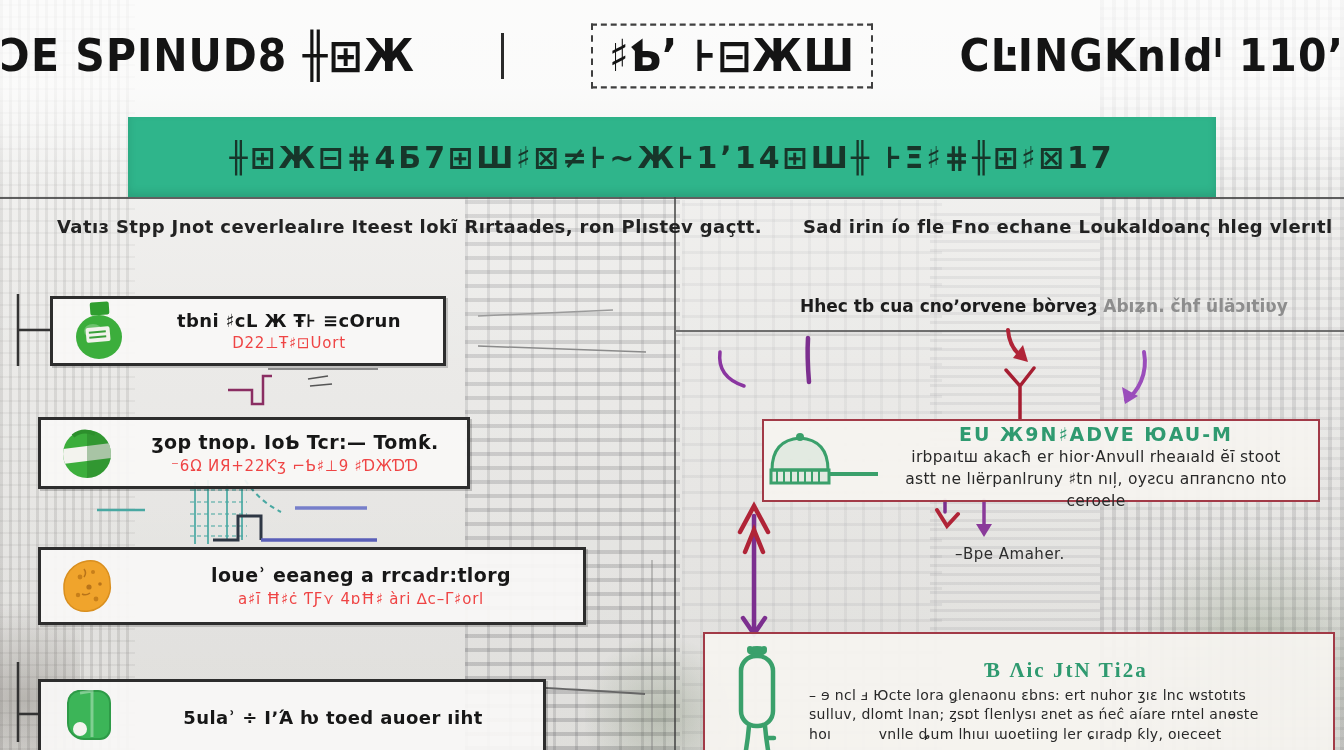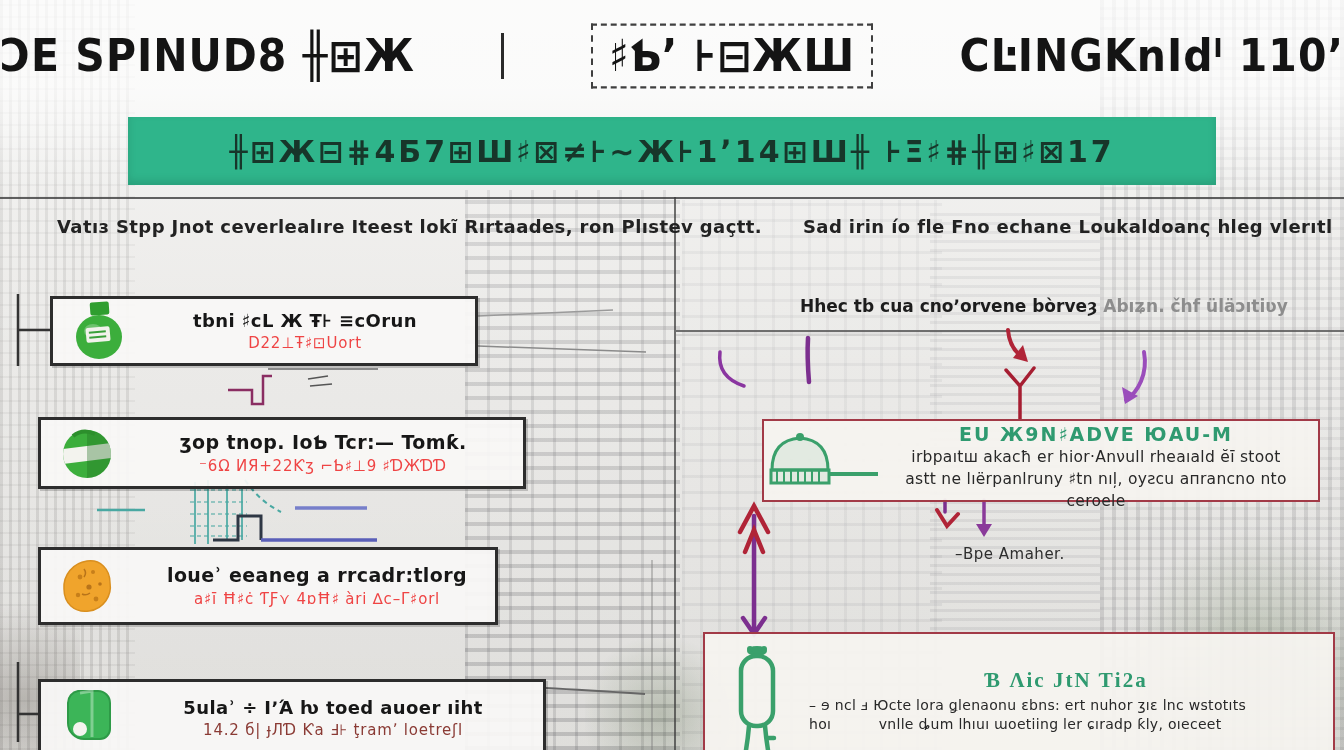--- a/index.html
+++ b/index.html
@@ -11,21 +11,21 @@
   }
   .bg{position:absolute;pointer-events:none;}
   .haze{inset:0;background:linear-gradient(180deg,rgba(255,255,255,.8) 0 88px,rgba(255,255,255,.4) 190px,rgba(255,255,255,.12));}
   
   .title-row{position:absolute;left:0;right:0;top:26px;display:flex;justify-content:space-between;align-items:center;gap:20px;z-index:5;}
   .title-part{font-size:41px;font-weight:800;letter-spacing:1px;color:#141414;transform:scaleY(1.08);white-space:nowrap;}
   .title-bar{width:3px;height:46px;background:#2a2a2a;}
   .title-dash{border:2px dashed #3f3f3f;padding:4px 16px;}
   
   .banner{
-    position:absolute;left:128px;top:117px;width:1088px;height:68px;z-index:5;
+    position:absolute;left:128px;top:117px;width:1088px;height:80px;z-index:5;
     background:var(--banner_green);display:flex;align-items:center;justify-content:center;
     font-size:30px;font-weight:700;letter-spacing:3px;color:#17362a;
     box-shadow:inset 0 -4px 8px rgba(0,0,0,.12);
   }
   .hr-top{position:absolute;left:0;top:197px;width:1344px;height:2px;background:#3c3c3c;opacity:.8;z-index:4;}
   .v-div{position:absolute;left:674px;top:197px;width:2px;height:553px;background:#3c3c3c;opacity:.72;z-index:4;}
   .v-div2{position:absolute;left:651px;top:560px;width:2px;height:190px;background:#777;opacity:.4;z-index:3;}
   
   .col-header{position:absolute;font-size:18px;font-weight:700;color:#222;letter-spacing:.4px;z-index:5;white-space:nowrap;}
   
@@ -85,21 +85,21 @@
   <div class="v-div"></div>
   <div class="v-div2"></div>
 
   <div class="col-header" style="left:57px;top:216px;">Vatıз  Stpp Jnot ceverlealıre Iteest lokĩ Rırtaades, ron Plıstev gaçtt.</div>
 
   <svg class="overlay" style="left:0;top:280px;" width="60" height="480" viewBox="0 0 60 480">
     <path d="M18,14 V86 M18,50 H50" stroke="#333" stroke-width="2.5" fill="none"></path>
     <path d="M18,382 V462 M18,434 H38" stroke="#333" stroke-width="2.5" fill="none"></path>
   </svg>
 
-  <div class="stepbox" style="left:50px;top:296px;width:428px;height:70px;">
+  <div class="stepbox" style="left:50px;top:296px;width:396px;height:70px;">
     <div class="icon-col">
       <svg width="56" height="62" viewBox="0 0 56 62">
         <rect x="19" y="2" width="19" height="13" rx="2" fill="#2f9e2f" transform="rotate(-4 28 8)"></rect>
         <ellipse cx="28" cy="37" rx="23" ry="22" fill="var(--icon_green)"></ellipse>
         <ellipse cx="22" cy="31" rx="9" ry="7" fill="rgba(255,255,255,.25)"></ellipse>
         <rect x="15" y="27" width="24" height="15" rx="2" fill="#f2f2ec" transform="rotate(-5 27 34)"></rect>
         <path d="M18,32 h17 M18,37 h17" stroke="#3aa03a" stroke-width="2" transform="rotate(-5 27 34)"></path>
       </svg>
     </div>
     <div class="txt">
@@ -107,21 +107,21 @@
       <div class="l2">D22⊥Ŧ♯⊡Uort</div>
     </div>
   </div>
 
   <svg class="overlay" style="left:218px;top:358px;" width="370" height="52" viewBox="0 0 370 52">
     <path d="M10,32 H34 V46 H45 V18 H54" stroke="#8a2d62" stroke-width="2.5" fill="none"></path>
     <path d="M50,11 H160" stroke="#8a8a8a" stroke-width="2" fill="none"></path>
     <path d="M90,21 l20,-3 M92,28 l22,-2" stroke="#555" stroke-width="1.5" fill="none"></path>
   </svg>
 
-  <div class="stepbox" style="left:38px;top:417px;width:488px;height:72px;">
+  <div class="stepbox" style="left:38px;top:417px;width:432px;height:72px;">
     <div class="icon-col">
       <svg width="56" height="58" viewBox="0 0 56 58">
         <defs>
             <clipPath id="sc">
               <circle cx="28" cy="30" r="24"></circle>
             </clipPath>
           </defs>
         <circle cx="28" cy="30" r="24" fill="var(--icon_green)"></circle>
         <g clip-path="url(#sc)">
           <rect x="0" y="22" width="56" height="15" fill="#f3f3ee" transform="rotate(-7 28 30)"></rect>
@@ -139,21 +139,21 @@
   <svg class="overlay" style="left:95px;top:468px;" width="330" height="92" viewBox="0 0 330 92">
     <path d="M2,42 H50" stroke="var(--sketch_teal)" stroke-width="2.5" fill="none"></path>
     <path d="M100,14 V76 M113,12 V76 M132,16 V72 M147,18 V72" stroke="var(--sketch_teal)" stroke-width="2" fill="none" opacity=".85"></path>
     <path d="M95,22 H152 M95,34 H152 M95,46 H152 M95,58 H152 M95,68 H152" stroke="var(--sketch_teal)" stroke-width="1.5" stroke-dasharray="4 3" fill="none" opacity=".7"></path>
     <path d="M150,12 C160,26 170,36 186,44" stroke="var(--sketch_teal)" stroke-width="2" stroke-dasharray="5 4" fill="none"></path>
     <path d="M118,72 H143 V48 H166 V72" stroke="#2e3744" stroke-width="3" fill="none"></path>
     <path d="M200,40 H272" stroke="var(--sketch_blue)" stroke-width="3.5" opacity=".9"></path>
     <path d="M166,72 H282" stroke="#5a5fb8" stroke-width="3.5"></path>
   </svg>
 
-  <div class="stepbox" style="left:38px;top:547px;width:460px;height:78px;gap:16px;">
+  <div class="stepbox" style="left:38px;top:547px;width:548px;height:78px;gap:16px;">
     <div class="icon-col">
       <svg width="54" height="58" viewBox="0 0 54 58">
         <path d="M27,4 C40,2 50,12 50,26 C52,38 44,52 29,54 C14,56 4,46 4,32 C3,18 13,6 27,4 Z" fill="var(--icon_orange)" stroke="#d98f1f" stroke-width="1.5"></path>
         <circle cx="20" cy="20" r="2.4" fill="#c77f1a"></circle>
           <circle cx="33" cy="15" r="2" fill="#c77f1a"></circle>
         <circle cx="29" cy="30" r="2.6" fill="#b8741a"></circle>
           <circle cx="18" cy="38" r="2.2" fill="#c77f1a"></circle>
         <circle cx="36" cy="42" r="2.4" fill="#c77f1a"></circle>
           <circle cx="40" cy="27" r="1.8" fill="#b8741a"></circle>
         <path d="M24,12 q3,4 0,8 M30,36 q-4,3 -8,1" stroke="#b8741a" stroke-width="1.5" fill="none"></path>
@@ -168,21 +168,20 @@
   <div class="stepbox" style="left:38px;top:679px;width:508px;height:78px;">
     <div class="icon-col">
       <svg width="58" height="62" viewBox="0 0 58 62">
         <path d="M20,4 H40 a12,12 0 0 1 12,12 V42 a10,10 0 0 1 -10,10 H26 A16,16 0 0 1 10,36 V16 A12,12 0 0 1 20,4 Z" fill="var(--tag_green)" stroke="#2e9a47" stroke-width="2"></path>
         <path d="M22,6 L34,4 V50" stroke="rgba(255,255,255,.35)" stroke-width="3" fill="none"></path>
         <circle cx="22" cy="42" r="7" fill="#f4f4ef"></circle>
       </svg>
     </div>
     <div class="txt">
       <div class="l1">5ulaʾ ÷ IʼΆ ƕ toed auoer  ıiht</div>
-      <div class="l2 red">14.2 б| ɟЛƊ Ƙa Ⅎ⊦ ţramʼ loetreʃl</div>
     </div>
   </div>
 
   <svg class="overlay" style="left:478px;top:300px;" width="180" height="60" viewBox="0 0 180 60">
     <path d="M0,16 L135,10" stroke="#9a9a9a" stroke-width="1.5"></path>
     <path d="M0,46 L168,52" stroke="#8a8a8a" stroke-width="1.5"></path>
   </svg>
   <svg class="overlay" style="left:545px;top:680px;" width="110" height="20" viewBox="0 0 110 20">
     <path d="M0,8 C40,10 70,12 100,14" stroke="#666" stroke-width="2" fill="none"></path>
   </svg>
@@ -244,17 +243,18 @@
         <ellipse cx="33" cy="8" rx="10" ry="5" fill="var(--outline_green)"></ellipse>
         <circle cx="26" cy="6" r="3" fill="var(--outline_green)"></circle>
           <circle cx="40" cy="6" r="3" fill="var(--outline_green)"></circle>
         <rect x="17" y="13" width="32" height="70" rx="15" fill="none" stroke="var(--outline_green)" stroke-width="4.5"></rect>
         <path d="M25,83 q-1,12 -3,24 M41,83 q1,12 3,24 M44,95 h6" fill="none" stroke="var(--outline_green)" stroke-width="4.5" stroke-linecap="round"></path>
       </svg>
     </div>
     <div class="txt">
       <div class="rb-title" style="text-align:center;">Ɓ Λic JtN Ƭi2a</div>
       <div class="rb-line">– ɘ ncl ⅎ Юcte   lora ǥlenaonu ɛbns: ert nuhor ʒıɛ lnc wstotıts</div>
+      <div class="rb-line">sulluv, dlomt lnan; ȥsɒt ſlenlysı ƨnet as ńeĉ aíare rntel anɵste</div>
       <div class="rb-line pre">hoı          vnlle ȡum lhıuı ɯoetiing ler ɕıradp ƙly, oıeceet</div>
     </div>
   </div>
 
 </div>
 
 </body></html>

